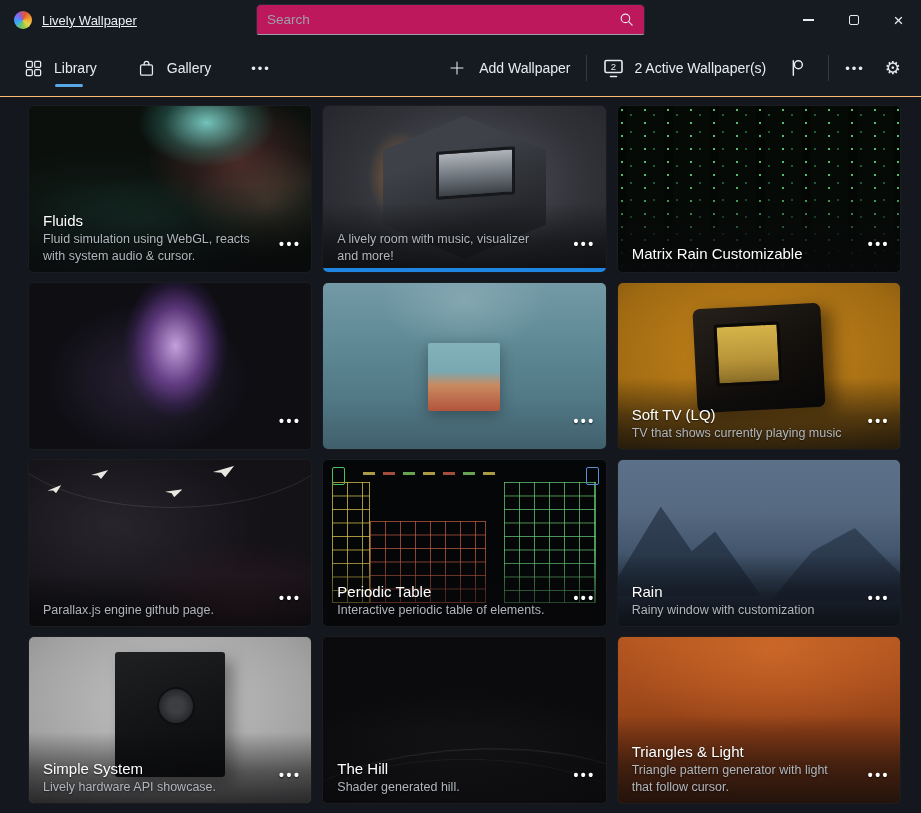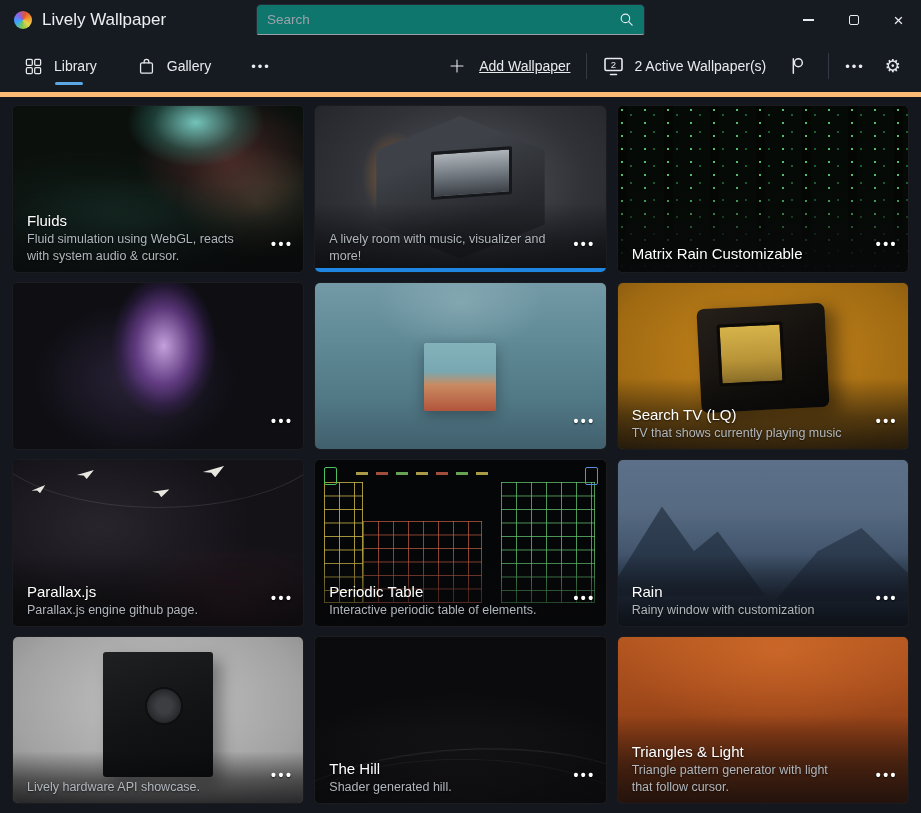--- a/index.html
+++ b/index.html
@@ -14,24 +14,24 @@
   
   .titlebar {
     height: 40px; background: #161a21; position: relative;
     display: flex; align-items: center; padding-left: 14px;
   }
   .logo {
     width: 18px; height: 18px; border-radius: 50%;
     background: conic-gradient(from 20deg, #e4572e, #f0a030 60deg, #e8d44d 110deg, #7ac74f 170deg, #35a7ff 230deg, #8f5fe8 300deg, #e4572e 360deg);
     margin-right: 10px; flex: 0 0 auto;
   }
-  .app-title { font-size: 17px; color: #eceff2; }
+  .app-title { font-size: 13px; color: #eceff2; text-decoration: underline; }
   .search-wrap {
     position: absolute; left: 256px; top: 4px; width: 389px; height: 31px;
-    background: #0f766e; border: 1px solid #262c35; border-bottom: 1px solid #99a0a8;
+    background: #be185d; border: 1px solid #262c35; border-bottom: 1px solid #99a0a8;
     border-radius: 5px 5px 3px 3px; display: flex; align-items: center;
   }
   .search-input {
     flex: 1; height: 100%; background: transparent; border: none; outline: none;
     color: #cfd4da; font-size: 13.5px; padding: 0 10px;
     font-family: "Liberation Sans", sans-serif;
   }
   .search-input::placeholder { color: #9aa1ab; }
   .search-btn { background: transparent; border: none; padding: 0 9px; cursor: pointer; display:flex; align-items:center; }
   .win-controls { position: absolute; right: 0; top: 0; height: 40px; display: flex; }
@@ -39,43 +39,44 @@
     width: 45px; height: 40px; background: transparent; border: none;
     display: flex; align-items: center; justify-content: center; color: #e8ebee; cursor: pointer;
   }
   .min-glyph { width: 11px; height: 1.5px; background: #e8ebee; display: block; }
   .max-glyph { width: 10px; height: 10px; border: 1.2px solid #e8ebee; border-radius: 2px; display: block; }
   .close-glyph { font-size: 17px; line-height: 1; color: #eceff2; }
 
   
   .navbar {
     height: 57px; background: #161a21; display: flex; align-items: center;
-    padding: 0 16px 0 24px; border-bottom: 5px solid #fdba74;
+    padding: 0 16px 0 24px; border-bottom: 1px solid #fdba74;
   }
   .tabs { display: flex; align-items: center; gap: 40px; }
   .tab { display: flex; align-items: center; gap: 11px; position: relative; height: 40px; cursor: pointer; background: none; border: none; color: #e8ebee; }
   .tab-label { font-size: 14px; color: #e8ebee; }
   .tab.active::after {
     content: ""; position: absolute; left: 31px; bottom: 1px;
     width: 28px; height: 3px; border-radius: 2px; background: #5aa9e6;
   }
   .nav-dots, .more-dots { background: none; border: none; color: #e8ebee; font-size: 13px; letter-spacing: 2px; cursor: pointer; }
   .nav-right { margin-left: auto; display: flex; align-items: center; gap: 16px; }
-  .add-btn { display: flex; align-items: center; gap: 14px; background: none; border: none; color: #e8ebee; font-size: 14px; cursor: pointer; text-decoration: underline; }
+  .add-btn { display: flex; align-items: center; gap: 14px; background: none; border: none; color: #e8ebee; font-size: 14px; cursor: pointer; }
   .active-wall { display: flex; align-items: center; gap: 9px; background: none; border: none; color: #e8ebee; font-size: 14px; cursor: pointer; }
   .v-div { width: 1px; height: 26px; background: #323a45; }
   .icon-btn { background: none; border: none; cursor: pointer; display: flex; align-items: center; justify-content: center; padding: 2px 4px; }
   .gear-glyph { font-size: 18px; color: #e3e6ea; line-height: 1; }
   svg.ic { stroke: #e8ebee; fill: none; stroke-width: 1.6; stroke-linecap: round; stroke-linejoin: round; }
 
   
   .grid {
-    padding: 8px 12px; display: grid;
+    padding: 8px 20px; display: grid;
     grid-template-columns: repeat(3, 1fr); grid-template-rows: repeat(4, 168px);
     gap: 9px 10px;
+    margin-left: 8px;
   }
   .card {
     position: relative; border-radius: 6px; overflow: hidden; cursor: pointer;
     border: 1px solid rgba(255,255,255,0.06); background: #0c0e12;
   }
   .card.active::after { content: ""; position: absolute; left: 0; right: 0; bottom: 0; height: 4px; background: #1e86e0; }
   .thumb { position: absolute; inset: 0; }
   .overlay {
     position: absolute; left: 0; right: 0; bottom: 0; padding: 28px 14px 8px;
     background: linear-gradient(180deg, rgba(8,8,10,0) 0%, rgba(8,8,10,0.5) 55%, rgba(8,8,10,0.75) 100%);
@@ -308,35 +309,34 @@
   </div>
 
   <div class="card">
     <div class="thumb t-tunnel"></div>
     <button class="more">•••</button>
   </div>
 
   <div class="card">
     <div class="thumb t-musictv"></div>
     <div class="overlay">
-      <div class="card-title">Search TV (LQ)</div>
+      <div class="card-title">Soft TV (LQ)</div>
       <div class="card-desc">TV that shows currently playing music</div>
     </div>
     <button class="more">•••</button>
   </div>
 
   <div class="card">
     <div class="thumb t-parallax">
       <i class="plane p1"></i>
       <i class="plane p2"></i>
       <i class="plane p3"></i>
       <i class="plane p4"></i>
     </div>
     <div class="overlay">
-      <div class="card-title">Parallax.js</div>
       <div class="card-desc">Parallax.js engine github page.</div>
     </div>
     <button class="more">•••</button>
   </div>
 
   <div class="card">
     <div class="thumb t-periodic">
       <i class="pt pt-left"></i>
       <i class="pt pt-mid"></i>
       <i class="pt pt-right"></i>
@@ -356,20 +356,21 @@
     <div class="overlay">
       <div class="card-title">Rain</div>
       <div class="card-desc">Rainy window with customization</div>
     </div>
     <button class="more">•••</button>
   </div>
 
   <div class="card">
     <div class="thumb t-system"></div>
     <div class="overlay">
+      <div class="card-title">Simple System</div>
       <div class="card-desc">Lively hardware API showcase.</div>
     </div>
     <button class="more">•••</button>
   </div>
 
   <div class="card">
     <div class="thumb t-hill"></div>
     <div class="overlay">
       <div class="card-title">The Hill</div>
       <div class="card-desc">Shader generated hill.</div>

